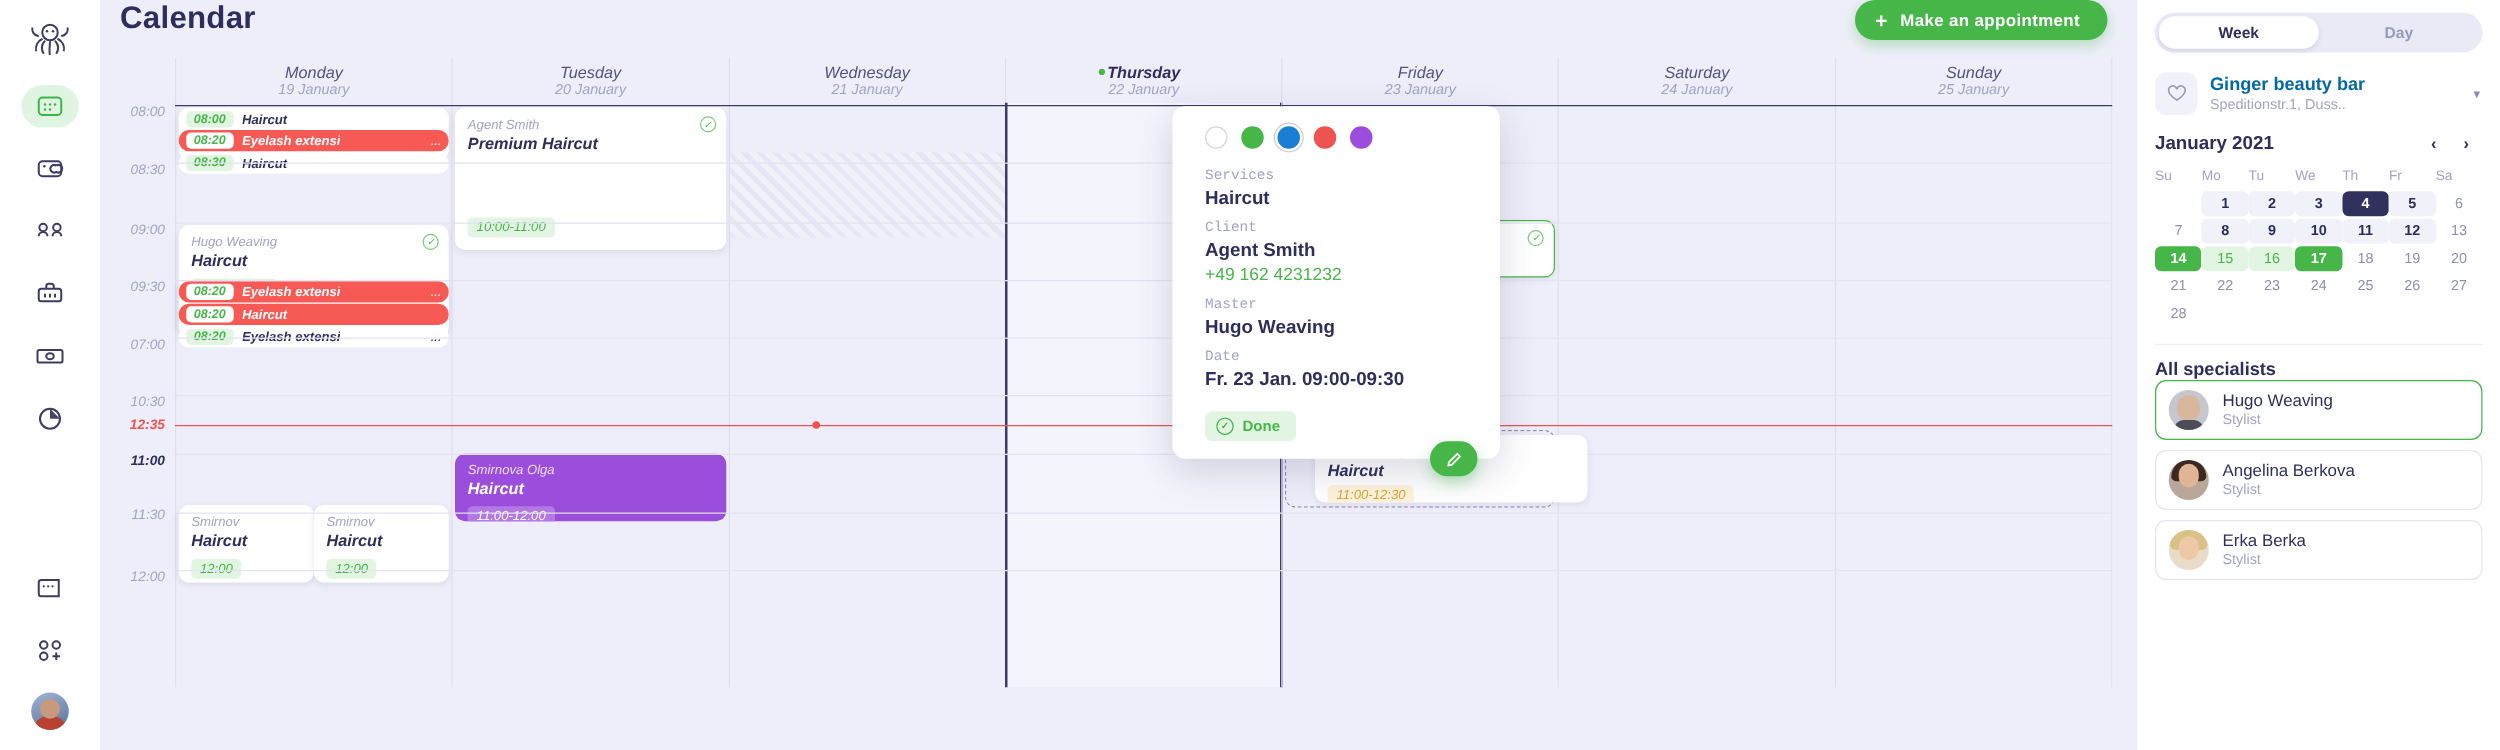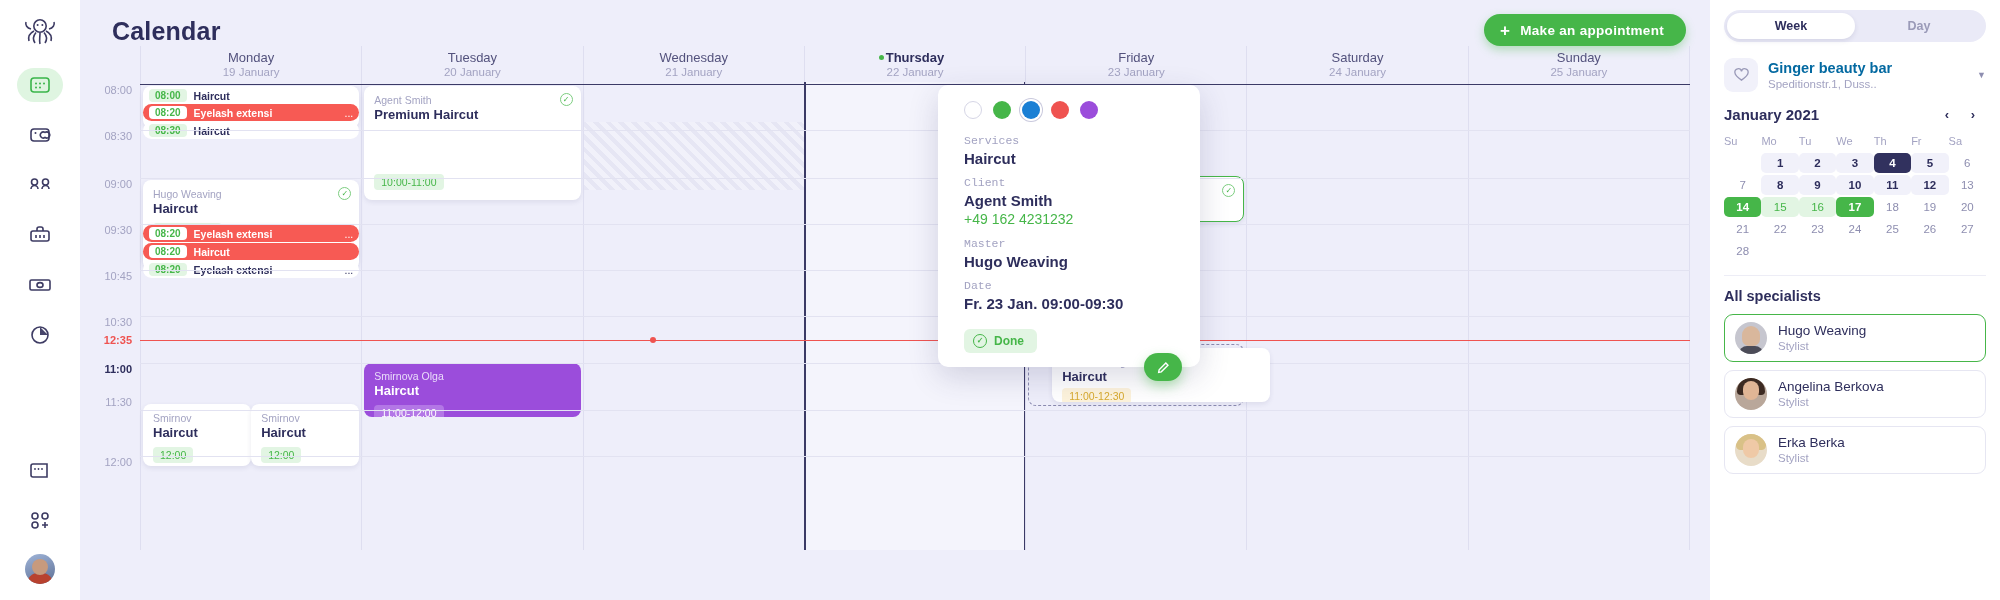--- a/index.html
+++ b/index.html
@@ -40,40 +40,40 @@
     content:""; position:absolute; left:2px; bottom:0; width:26px; height:11px;
     border-radius:13px 13px 0 0; background:#b8422f;
   }
 
   
   .main {
     flex: 1 1 auto; height: 600px; position: relative;
     background: #eeeefa; overflow: hidden;
   }
   .main-head {
-    height: 46px; display: flex; align-items: flex-end;
-    padding: 0 24px 0 32px;
+    height: 46px; display: flex; align-items: flex-start;
+    padding: 0 24px 0 16px;
   }
   .page-title {
     font-size: 25px; font-weight: bold; color: #2e2e5c;
     letter-spacing: .2px;
   }
   .head-spacer { flex: 1 1 auto; }
   .btn-appt {
     background: #46b649; color: #fff; border: none;
     border-radius: 22px; height: 32px; padding: 0 22px 0 16px;
     font-size: 13.5px; font-weight: bold; letter-spacing: .3px;
     display: flex; align-items: center; gap: 10px;
     box-shadow: 0 4px 10px rgba(70,182,73,.35);
     cursor: pointer; white-space: nowrap;
   }
   .btn-appt .plus { font-size: 17px; font-weight: bold; line-height: 1; }
 
   
-  .cal-wrap { position: relative; padding-left: 60px; padding-right: 20px; }
+  .cal-wrap { position: relative; padding-left: 60px; padding-right: 20px; font-style: italic; }
   .days-row { display: flex; height: 36px; margin-left: 60px; }
   .day-head {
     flex: 1 1 0; text-align: center;
     border-left: 1px solid #dedef0;
     display: flex; flex-direction: column; align-items: center; justify-content: center;
     position: relative;
   }
   .day-head:last-child { border-right: 1px solid #dedef0; }
   .day-name { font-size: 13px; color: #53527d; line-height: 15px; }
   .day-head.today .day-name { color: #2e2e5c; font-weight: bold; }
@@ -233,21 +233,21 @@
   .mini-day {
     font-size: 11.5px; color: #8e8eb0; text-align: center;
     line-height: 20px; height: 20px; border-radius: 5px; position: relative;
   }
   .mini-day.tint { background: #f1f1fa; color: #2e2e5c; font-weight: bold; }
   .mini-day.sel { background: #31315e; color: #fff; font-weight: bold; }
   .mini-day.rng { background: #e2f5e3; color: #46b649; font-weight: normal; }
   .mini-day.rng-end { background: #46b649; color: #fff; font-weight: bold; }
 
   .divider { height: 1px; background: #ededf6; margin: 14px 0 12px; }
-  .spec-title { font-size: 14.5px; font-weight: bold; color: #2e2e5c; margin-bottom: 10px; }
+  .spec-title { font-size: 14.5px; font-weight: bold; color: #2e2e5c; }
   .spec {
     display: flex; align-items: center; gap: 11px;
     border: 1px solid #e6e6f2; border-radius: 9px;
     padding: 7px 10px; margin-bottom: 8px; background: #fff;
   }
   .spec.sel { border-color: #46b649; }
   .spec-av { width: 32px; height: 32px; border-radius: 50%; flex: 0 0 32px; overflow: hidden; position: relative; }
   .spec-nm { font-size: 13.5px; color: #2e2e5c; line-height: 17px; }
   .spec-ro { font-size: 11.5px; color: #a3a3c2; line-height: 15px; }
   .av1 { background: #c6c6cf; }
@@ -390,25 +390,25 @@
       </div>
 
       <div class="grid-scroll">
         <div class="grid">
 
           <div class="timecol">
             <div class="tlabel" style="top:8px">08:00</div>
             <div class="tlabel" style="top:54px">08:30</div>
             <div class="tlabel" style="top:102px">09:00</div>
             <div class="tlabel" style="top:148px">09:30</div>
-            <div class="tlabel" style="top:194px">10:45</div>
+            <div class="tlabel" style="top:194px">07:00</div>
             <div class="tlabel" style="top:240px">10:30</div>
             <div class="tlabel now" style="top:258px">12:35</div>
             <div class="tlabel bold" style="top:287px">11:00</div>
-            <div class="tlabel" style="top:320px">11:30</div>
+            <div class="tlabel" style="top:330px">11:30</div>
             <div class="tlabel" style="top:380px">12:00</div>
           </div>
 
           <div class="cols">
             <div class="col">
               <div class="group-card" style="top:4px;height:42px;"></div>
               <div class="slim white" style="top:5px;">
                 <span class="chip">08:00</span>
                 <span class="nm">Haircut</span>
               </div>

